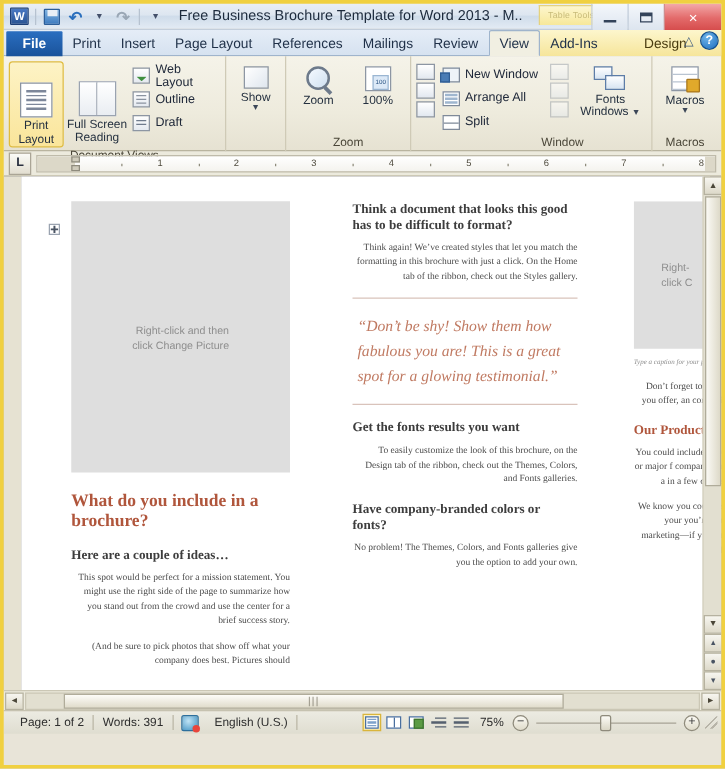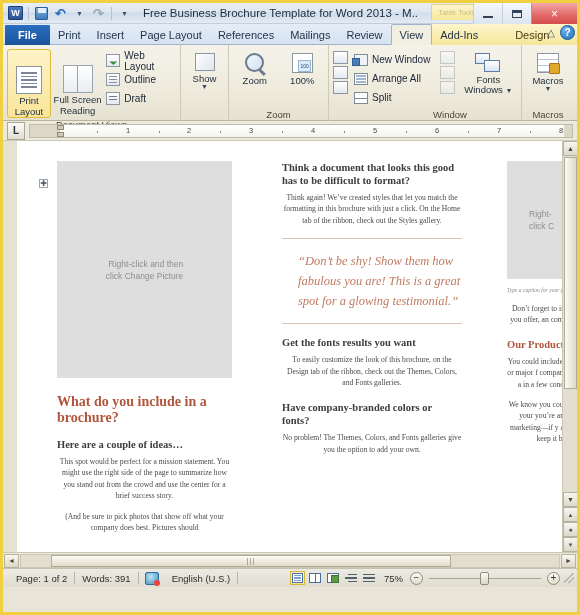--- a/index.html
+++ b/index.html
@@ -278,26 +278,26 @@
   }
   .h2{
     font-family:"Liberation Serif", serif;
     color:#3d3d3d; font-size:10.5px; line-height:13px; font-weight:bold;
     margin:0 0 5px 0;
   }
   .h2.accent{ color:#b0563c; }
   .body{
     font-family:"Liberation Serif", serif;
     color:#4a4a4a; font-size:7.6px; line-height:11.4px;
-    margin:0 0 9px 0; text-align:center;
+    margin:0 0 9px 0; text-align:right;
   }
   .quote{
     font-family:"Liberation Serif", serif;
     color:#c07a62; font-size:12.5px; line-height:20px;
-    font-style:italic; margin:10px 0 12px 16px;
+    font-style:italic; margin:10px 0 12px 4px;
   }
   .hr{ height:1px; background:#d9c3bb; margin:12px 0; }
   .caption{
     font-family:"Liberation Serif", serif;
     color:#8d8d8d; font-size:5.6px; line-height:8px; font-style:italic;
     margin:7px 0 9px 0;
   }
 
   
   .vscroll{

